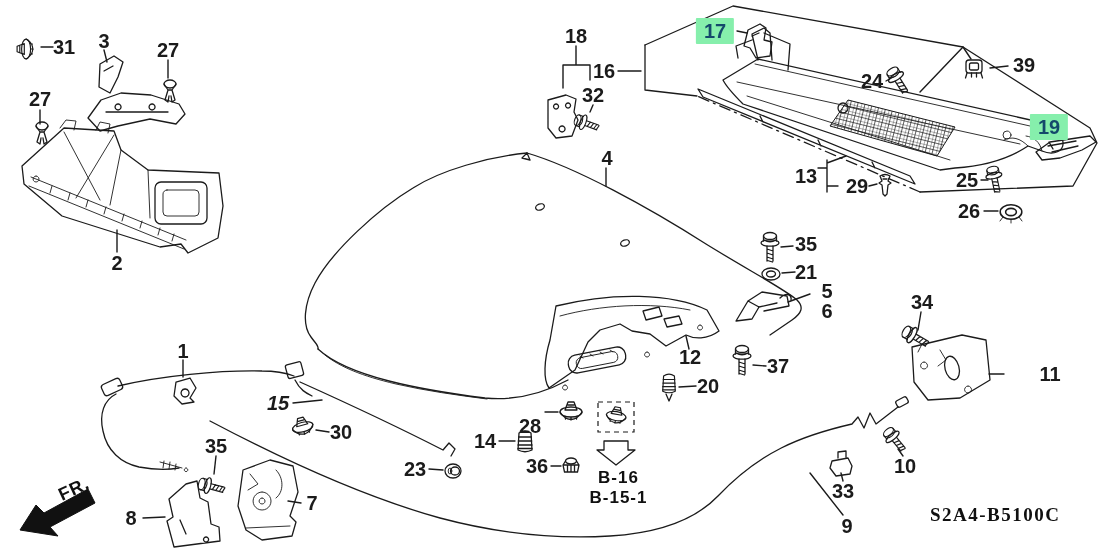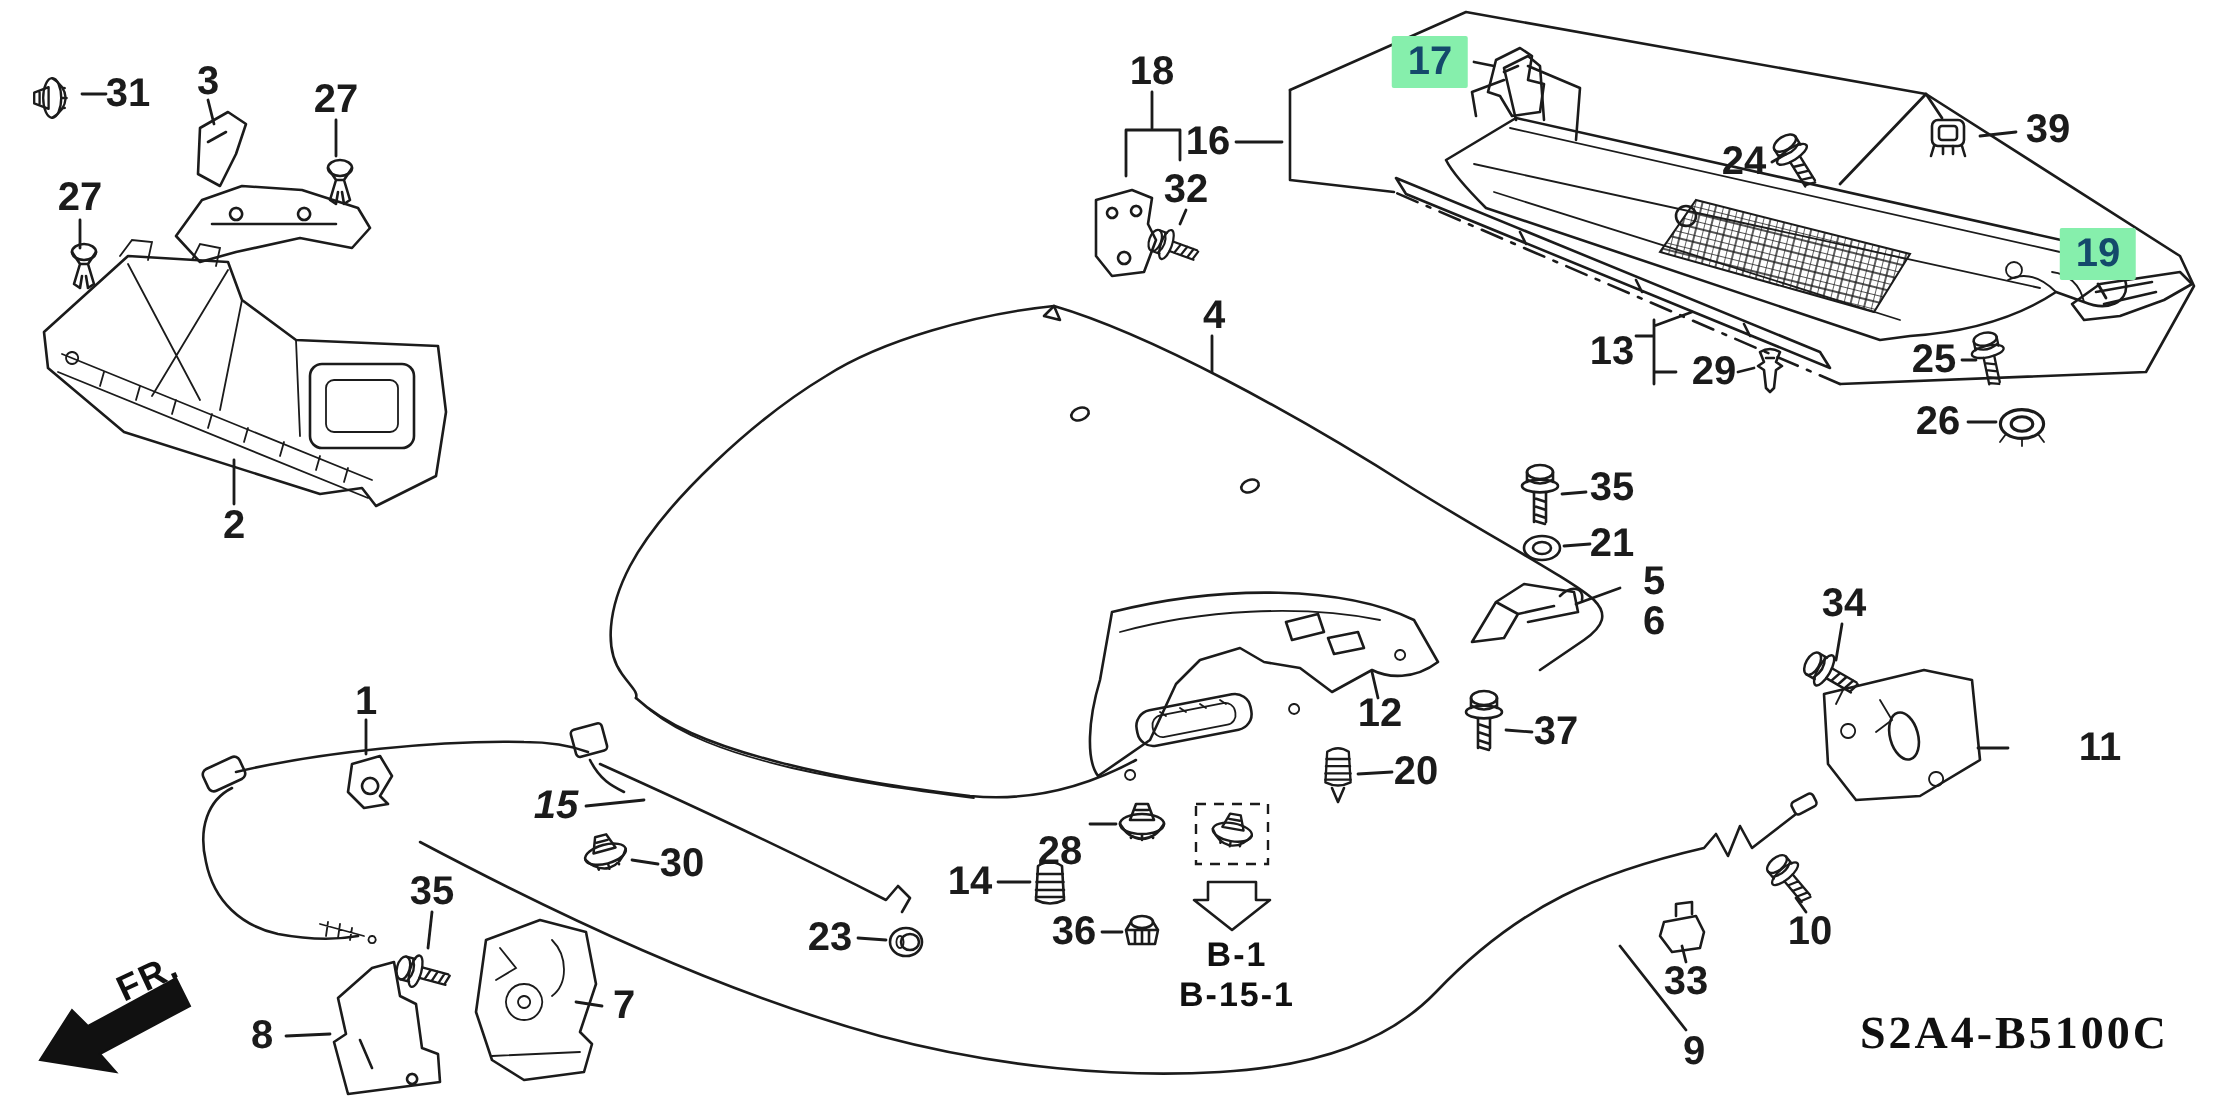--- a/index.html
+++ b/index.html
@@ -5,21 +5,21 @@
   html,body{margin:0;padding:0;background:#ffffff;}
   #stage{position:relative;width:1108px;height:553px;background:#ffffff;overflow:hidden;
          font-family:"Liberation Sans",sans-serif;}
   #art{position:absolute;left:0;top:0;}
   .part-label{position:absolute;transform:translate(-50%,-50%);font-size:20px;font-weight:bold;
               color:#1b1b1b;line-height:1;white-space:nowrap;cursor:pointer;z-index:5;}
   .part-label.hl{background:#86efac;color:#14496b;padding:3px 8px;border-radius:1px;}
   #ref-note{position:absolute;left:561px;top:468px;width:115px;text-align:center;z-index:5;
             font-weight:bold;font-size:17px;color:#101010;line-height:1.15;letter-spacing:1px;}
   #diagram-code{position:absolute;left:930px;top:504px;z-index:5;
-                font-family:"Liberation Serif",serif;font-size:23px;font-weight:600;
+                font-family:"Liberation Serif",serif;font-size:19px;font-weight:600;
                 letter-spacing:1.5px;color:#101010;}
   svg .ln{fill:none;stroke:#1b1b1b;stroke-width:1.3;stroke-linecap:round;stroke-linejoin:round;}
   svg .thin{fill:none;stroke:#1b1b1b;stroke-width:0.9;stroke-linecap:round;}
   svg .lead{fill:none;stroke:#1b1b1b;stroke-width:1.4;stroke-linecap:round;}
 </style>
 </head>
 <body>
 
 <div id="stage">
 
@@ -256,19 +256,19 @@
       <div class="part-label" style="left: 530px; top: 426px;">28</div>
       <div class="part-label" style="left: 537px; top: 466px;">36</div>
       <div class="part-label" style="left: 131px; top: 518px;">8</div>
       <div class="part-label" style="left: 312px; top: 503px;">7</div>
       <div class="part-label" style="left: 905px; top: 466px;">10</div>
       <div class="part-label" style="left: 843px; top: 491px;">33</div>
       <div class="part-label" style="left: 847px; top: 526px;">9</div>
     </div>
 
 <div id="ref-note">
-  <div>B-1</div>
+  <div>B-16</div>
   <div>B-15-1</div>
 </div>
 
 <div id="diagram-code">S2A4-B5100C</div>
 
 </div>
 
 </body></html>

